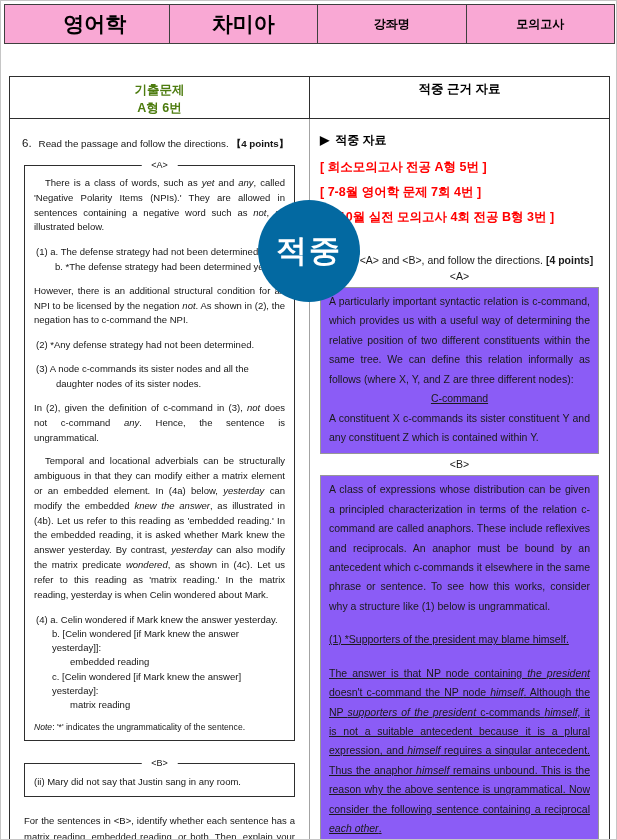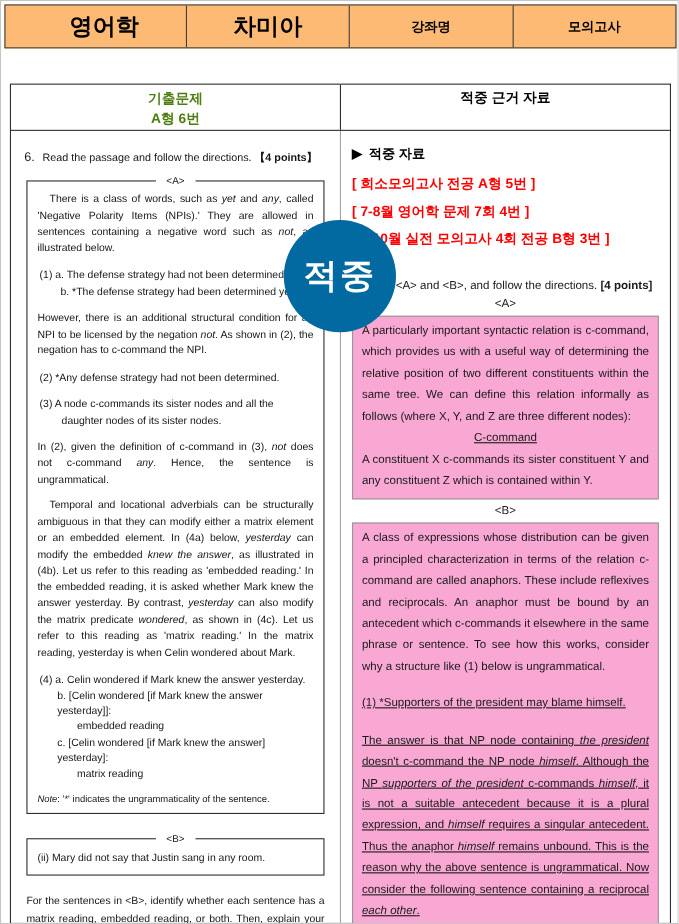--- a/index.html
+++ b/index.html
@@ -5,21 +5,21 @@
   * { box-sizing: border-box; }
   html,body { margin:0; padding:0; background:#fff; }
   .page {
     position:relative; width:617px; height:840px;
     border:1px solid #c6c6c6; background:#fff; overflow:hidden;
     font-family:"Liberation Sans", sans-serif; color:#111;
   }
   
   .top-table {
     position:absolute; top:3px; left:3px; width:611px; height:40px;
-    display:flex; background:#fdba74; border:1px solid #3f3f3f;padding-left:16px;
+    display:flex; background:#f9a8d4; border:1px solid #3f3f3f;padding-left:16px;
   }
   .top-cell {
     flex:1; display:flex; align-items:center; justify-content:center;
     font-weight:bold; border-right:1px solid #3f3f3f; color:#000;
   }
   .top-cell:last-child { border-right:none; }
   .top-cell.big { font-size:21px; }
   .top-cell.small { font-size:12px; }
   
   .main-table {
@@ -58,21 +58,21 @@
   .bitem { padding-left:20px; text-indent:-20px; line-height:1.7; }
   .closing { margin:16px 3px 0; text-align:justify; line-height:1.65; font-size:9.5px; }
   
   .hit-title { font-weight:bold; font-size:12px; margin:5px 0 10px; color:#000; }
   .hit-title .marker { margin-right:6px; }
   .red-line { color:#ff0000; font-weight:bold; font-size:12.5px; margin:0 0 8px; }
   .q5 { margin:28px 0 4px; font-size:10.5px; }
   .center-label { text-align:center; margin:4px 0 5px; font-size:10.5px; }
   .rbox {
     border:1px solid #979797; padding:4px 8px 6px; text-align:justify;
-    line-height:1.85; font-size:10.5px; background:#f9a8d4;
+    line-height:1.85; font-size:10.5px; background:#8b5cf6;
   }
   .rbox p { margin:0; }
   .rbox p.gap { margin-top:14px;text-decoration:underline; }
   .cc-head { text-align:center; text-decoration:underline; }
   
   .hit-badge {
     position:absolute; left:257px; top:199px; width:102px; height:102px;
     border-radius:50%; background:#0369a1; color:#fff; z-index:10;
     display:flex; align-items:center; justify-content:center;
     font-size:31px; font-weight:bold; letter-spacing:2px;

